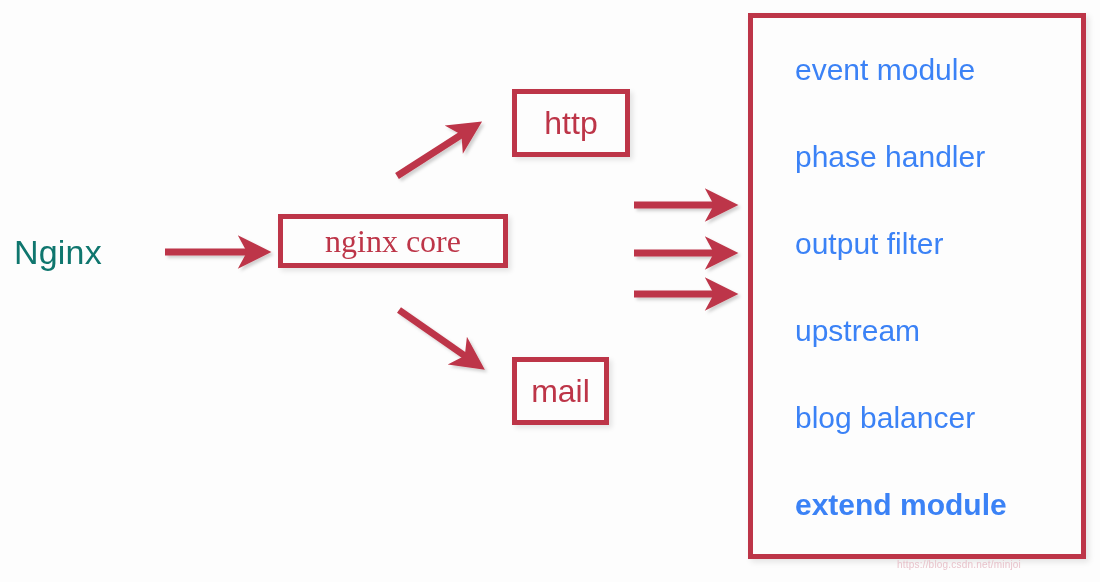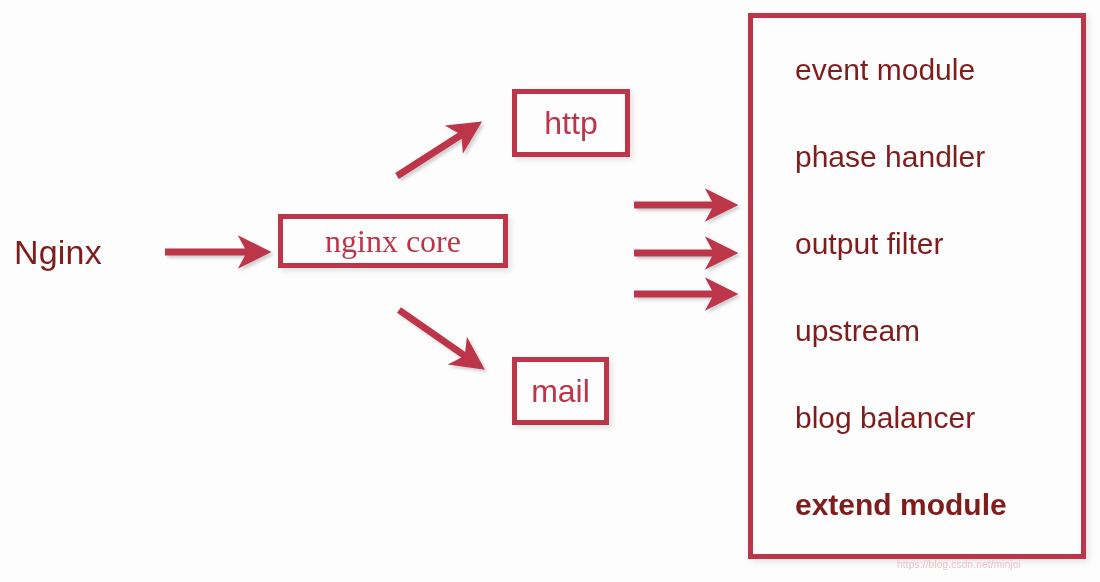--- a/index.html
+++ b/index.html
@@ -20,21 +20,21 @@
     background: #fdfdfd;
   }
 
   
   .root-label {
     position: absolute;
     left: 14px;
     top: 228px;
     font-size: 34px;
     line-height: 48px;
-    color: #7f1d1d;
+    color: #0f766e;
     letter-spacing: 0.2px;
     white-space: nowrap;
   }
 
   
   .box {
     position: absolute;
     box-sizing: border-box;
     border: 5px solid #bd3548;
     background: #fdfdfd;
@@ -89,21 +89,21 @@
     top: 30px;
     right: 0;
     display: flex;
     flex-direction: column;
   }
   .module-item {
     font-size: 30px;
     line-height: 44px;
     height: 44px;
     margin-bottom: 43px;
-    color: #7f1d1d;
+    color: #3b82f6;
     white-space: nowrap;
   }
   .module-item:last-child {
     margin-bottom: 0;
     font-weight: bold;
   }
 
   
   #arrow-layer {
     position: absolute;

